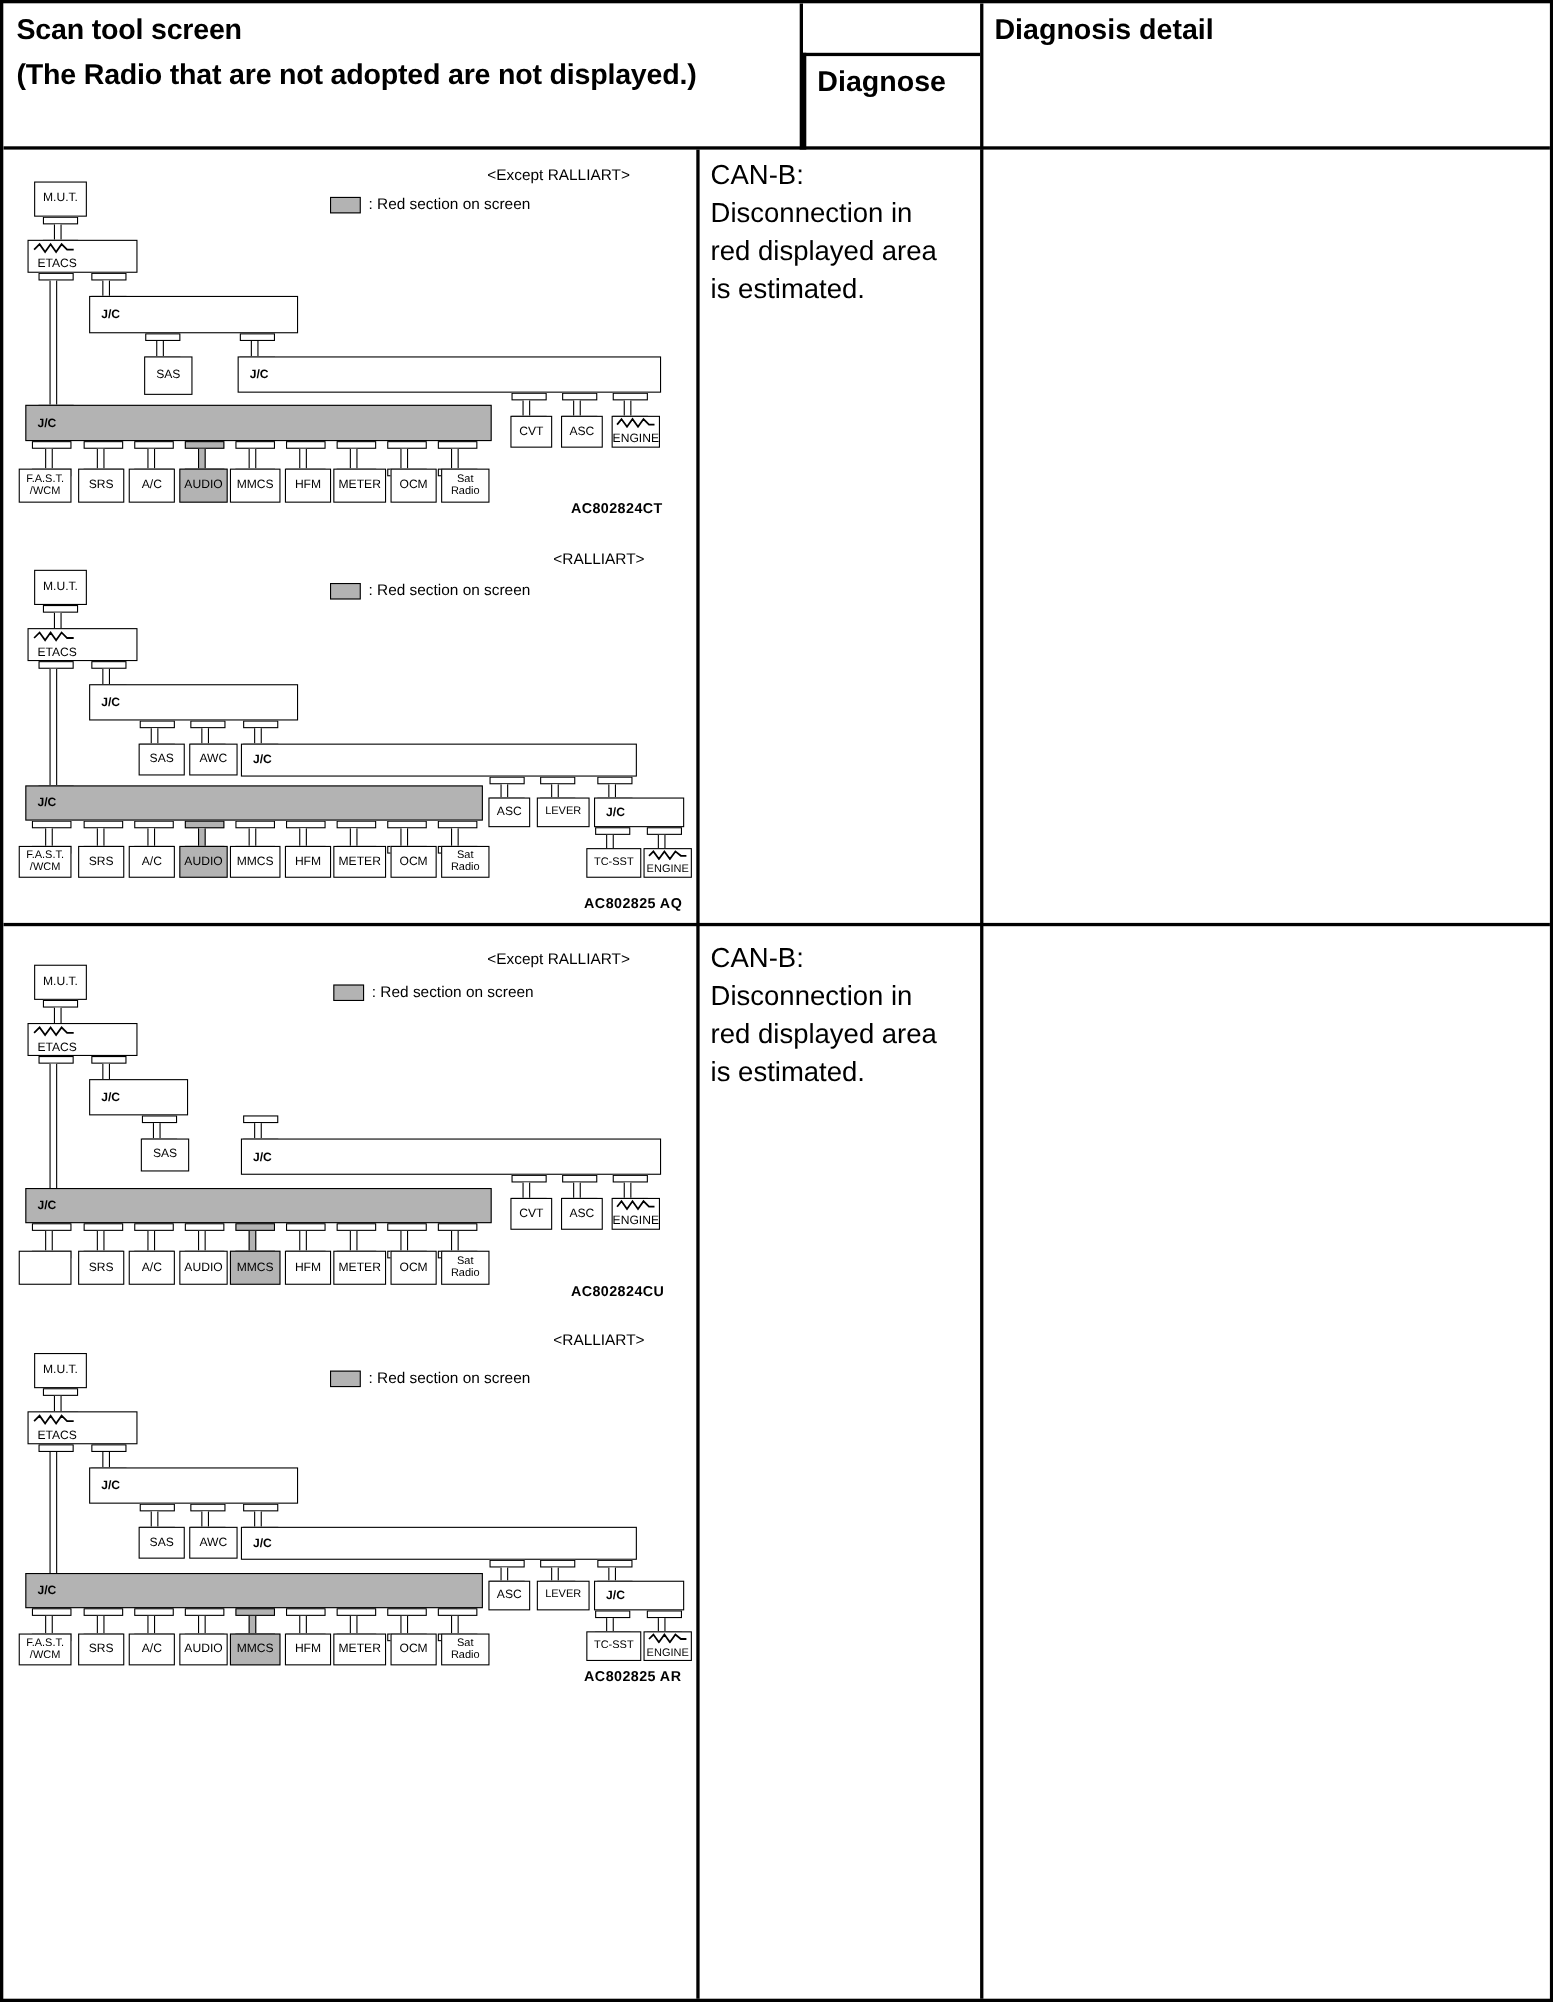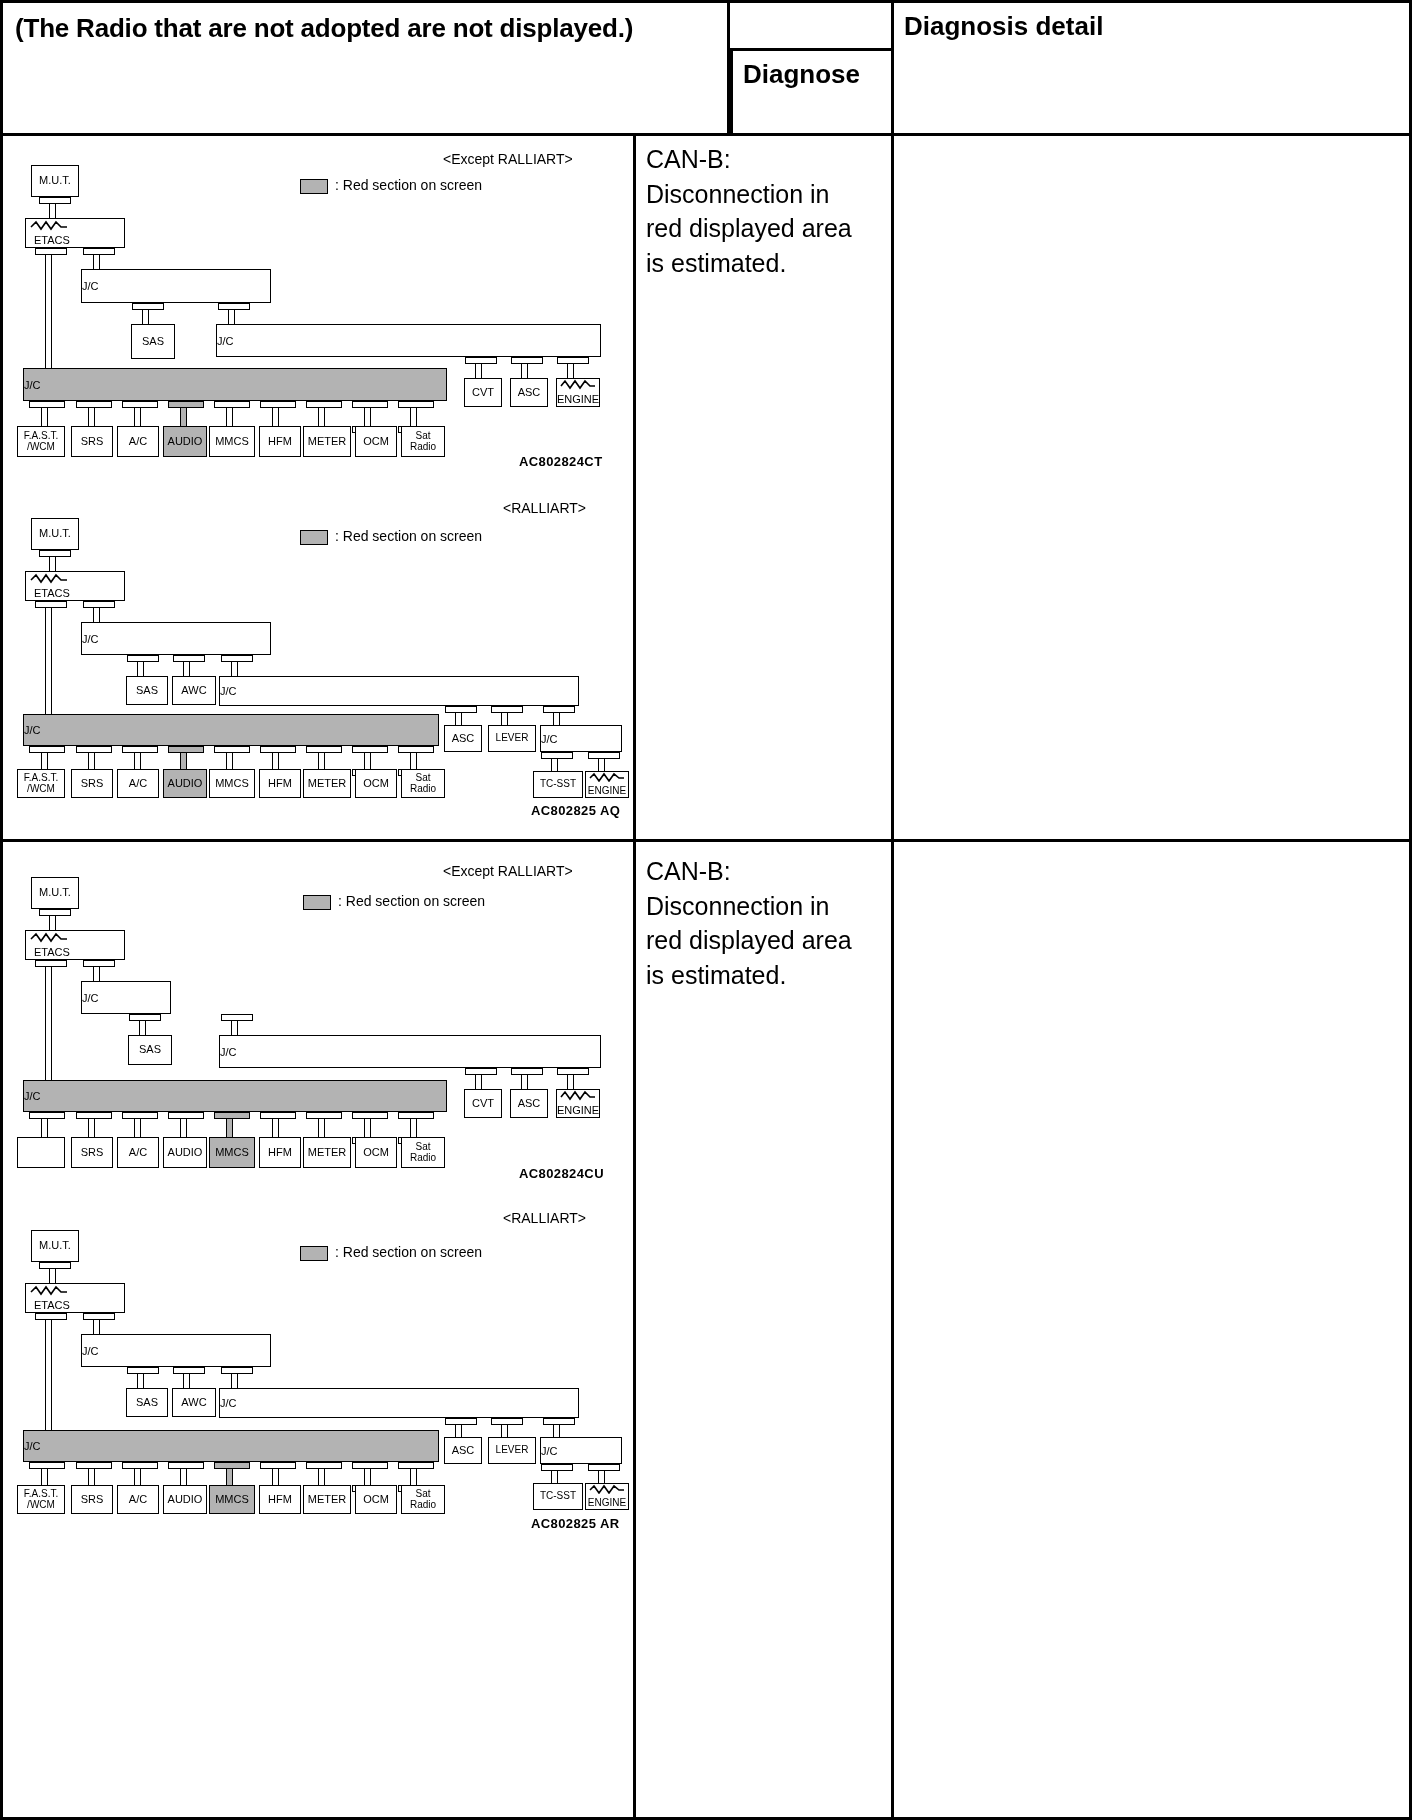--- a/index.html
+++ b/index.html
@@ -32,41 +32,42 @@
        box-sizing:border-box;}
 
   
   .diag{position:absolute;}
   .bx{position:absolute;box-sizing:border-box;border:1.6px solid #000;background:#fff;
       font-size:11px;display:flex;align-items:center;justify-content:center;
       text-align:center;line-height:1.04;}
   .bx.lft{justify-content:flex-start;padding-left:8px;}
   .bx.red{background:#b3b3b3;}
   .bus{position:absolute;box-sizing:border-box;border:1.6px solid #000;background:#fff;
-       font-size:11px;display:flex;align-items:center;padding-left:0;}
+       font-size:11px;display:flex;align-items:center;padding-left:10px;font-weight:bold;}
   .bus.red{background:#b3b3b3;}
   
   .pad{position:absolute;box-sizing:border-box;border:1.6px solid #000;background:#fff;height:7px;}
   .pad.red{background:#b3b3b3;}
   
   .lnk{position:absolute;box-sizing:border-box;border-left:1.6px solid #000;border-right:1.6px solid #000;background:#fff;width:7px;}
   .lnk.red{background:#b3b3b3;}
 
   .cap{position:absolute;font-size:14px;}
   .legend-sw{position:absolute;width:28px;height:15px;background:#b3b3b3;border:1.5px solid #000;box-sizing:border-box;}
   .legend-tx{position:absolute;font-size:14px;}
   .pn{position:absolute;font-size:13px;font-weight:bold;letter-spacing:.4px;}
   .res{position:absolute;}
 </style>
 </head>
 <body>
 
 <div class="page">
 
   <div class="hdr-scan">
+    <div class="t1">Scan tool screen</div>
     <div class="t2">(The Radio that are not adopted are not displayed.)</div>
   </div>
   <div class="hdr-comment">
     <div class="t1">Diagnose</div>
   </div>
   <div class="hdr-diag">
     <div class="t1">Diagnosis detail</div>
   </div>
 
   <div class="vsep1" style="top:133px;height:1684px;"></div>
@@ -286,21 +287,21 @@
     <div class="bx red" style="left:160px;top:271px;width:44px;height:29px;">AUDIO</div>
     <div class="bx" style="left:206px;top:271px;width:46px;height:29px;">MMCS</div>
     <div class="bx" style="left:256px;top:271px;width:42px;height:29px;">HFM</div>
     <div class="bx" style="left:300px;top:271px;width:48px;height:29px;">METER</div>
     <div class="bx" style="left:352px;top:271px;width:42px;height:29px;">OCM</div>
     <div class="bx" style="left:398px;top:271px;width:44px;height:29px;flex-direction:column;font-size:10px;">
       <span>Sat</span>
       <span>Radio</span>
     </div>
 
-    <div class="pn" style="left:528px;top:305px;">AC802825 AQ</div>
+    <div class="pn" style="left:528px;top:315px;">AC802825 AQ</div>
   </div>
 
   <div class="cmt" style="left:633px;top:845px;">CAN-B: Disconnection in red displayed area is estimated.</div>
 
   <div class="diag" style="left:0px;top:852px;width:630px;height:340px;">
     <div class="cap" style="left:440px;top:8px;">&lt;Except RALLIART&gt;</div>
     <div class="legend-sw" style="left:300px;top:40px;"></div>
     <div class="legend-tx" style="left:335px;top:38px;">: Red section on screen</div>
 
     <div class="bx" style="left:28px;top:22px;width:48px;height:32px;">M.U.T.</div>

